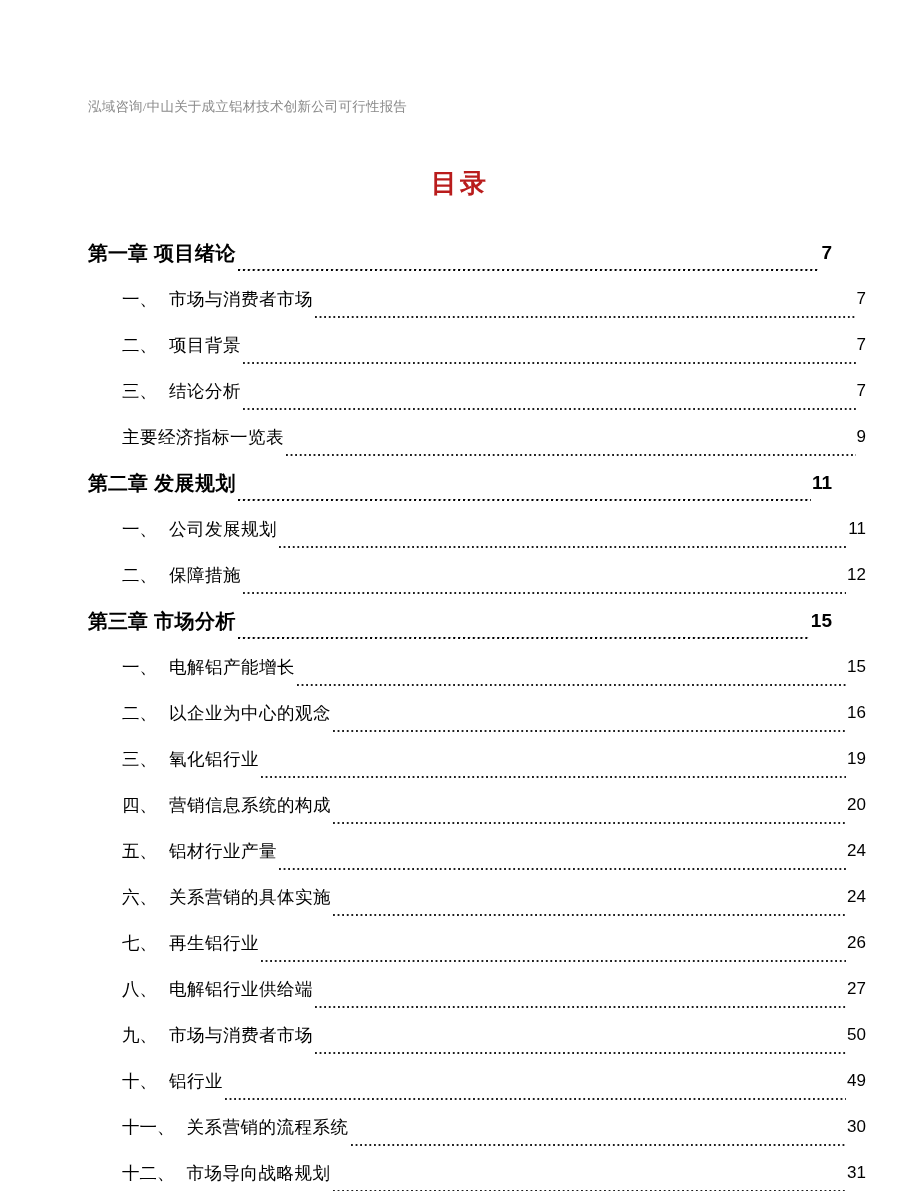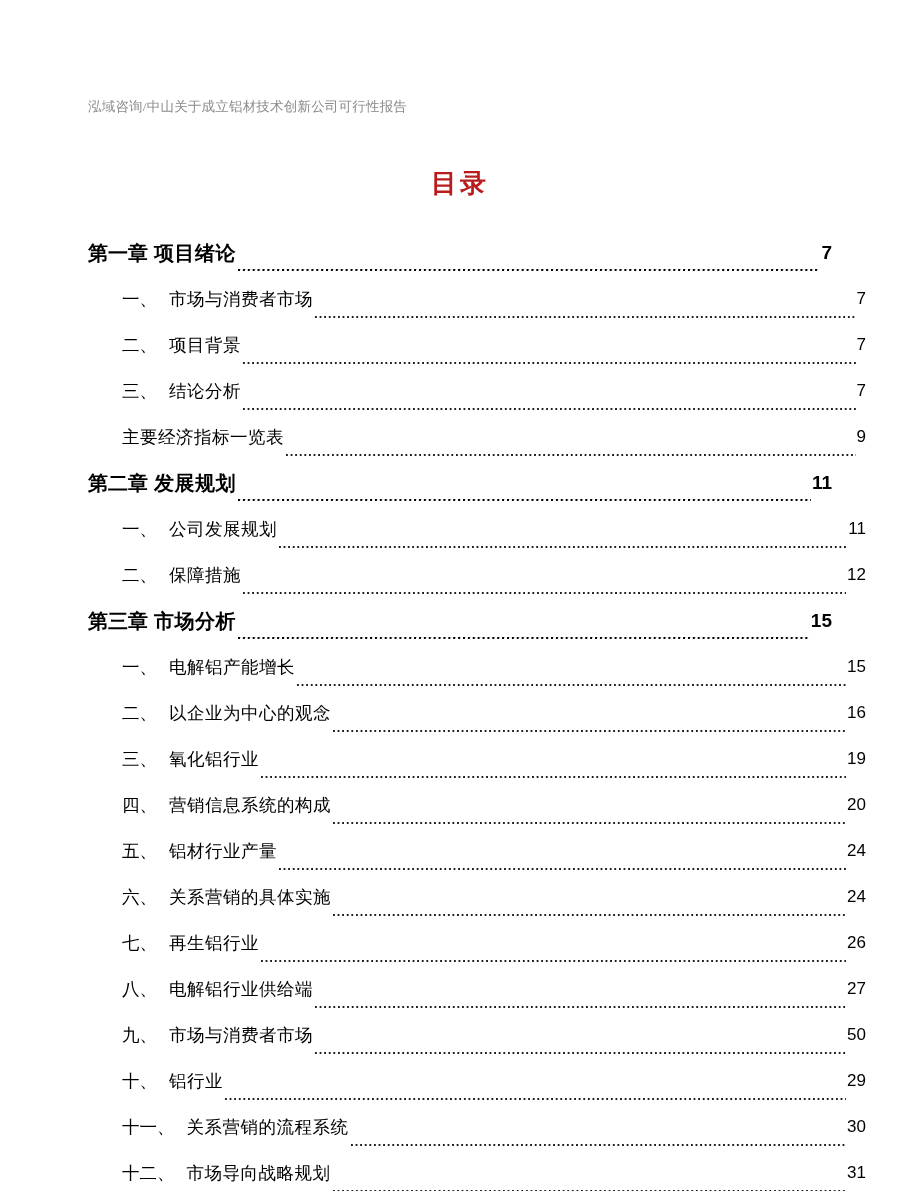--- a/index.html
+++ b/index.html
@@ -250,21 +250,21 @@
       <div class="toc-row level-2">
         <span class="toc-num">九、</span>
         <span class="toc-label">市场与消费者市场</span>
         <span class="toc-leader"></span>
         <span class="toc-page">50</span>
       </div>
       <div class="toc-row level-2">
         <span class="toc-num">十、</span>
         <span class="toc-label">铝行业</span>
         <span class="toc-leader"></span>
-        <span class="toc-page">29</span>
+        <span class="toc-page">49</span>
       </div>
       <div class="toc-row level-2">
         <span class="toc-num">十一、</span>
         <span class="toc-label">关系营销的流程系统</span>
         <span class="toc-leader"></span>
         <span class="toc-page">30</span>
       </div>
       <div class="toc-row level-2">
         <span class="toc-num">十二、</span>
         <span class="toc-label">市场导向战略规划</span>

